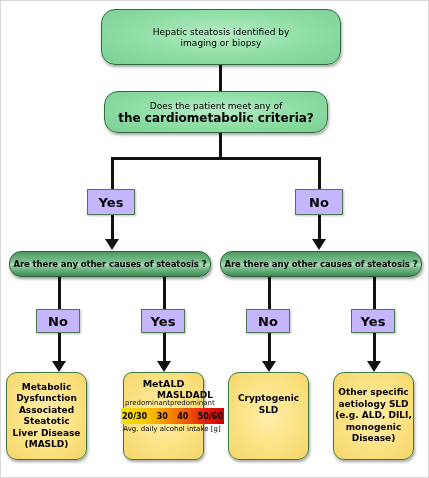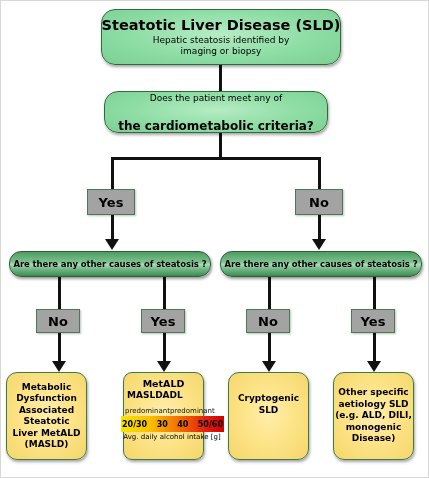--- a/index.html
+++ b/index.html
@@ -54,21 +54,21 @@
   .green-pill .pill-text {
     font-size: 8.5px;
     font-weight: bold;
     color: #000;
     letter-spacing: -0.1px;
   }
 
   
   .label-box {
     border: 1px solid #4b7a52;
-    background: #a3a3a3;
+    background: #c4b5fd;
     display: flex;
     align-items: center;
     justify-content: center;
     font-size: 13px;
     font-weight: bold;
     color: #000;
     box-shadow: 1px 1px 2px rgba(0,0,0,0.25);
   }
 
   
@@ -140,23 +140,24 @@
     box-sizing: border-box;
   }
   .metald-title {
     font-size: 9.5px;
     font-weight: bold;
     text-align: center;
     line-height: 11px;
   }
   .metald-row {
     display: flex;
-    justify-content: flex-start;
+    justify-content: center;
     align-items: baseline;
-    padding: 1px 3px 8px 3px;
+    padding: 1px 3px 0 3px;
+    margin-left: 43px;
   }
   .metald-row .side {
     font-size: 9px;
     font-weight: bold;
   }
   .metald-sub {
     display: flex;
     justify-content: space-between;
     padding: 0 1px;
     margin-top: -1px;
@@ -193,28 +194,27 @@
     width: 118px;
     margin-left: -11px;
   }
 </style>
 </head>
 <body>
 
 <div id="canvas">
 
   <div class="node green-round" style="left:100px; top:8px; width:240px; height:56px;">
-    <div class="hdr-title">Steatotic Liver Disease (SLD)</div>
     <div class="hdr-sub">Hepatic steatosis identified by</div>
     <div class="hdr-sub" style="margin-top:0">imaging or biopsy</div>
   </div>
 
   <div class="vline" style="left:218px; top:64px; height:26px;"></div>
 
-  <div class="node green-round" style="left:103px; top:90px; width:224px; height:42px;justify-content:space-between;">
+  <div class="node green-round" style="left:103px; top:90px; width:224px; height:42px;">
     <div class="q-line1">Does the patient meet any of</div>
     <div class="q-line2">the cardiometabolic criteria?</div>
   </div>
 
   <div class="vline" style="left:218px; top:132px; height:26px;"></div>
   <div class="hline" style="left:110px; top:156px; width:210px;"></div>
   <div class="vline" style="left:110px; top:156px; height:32px;"></div>
   <div class="vline" style="left:317px; top:156px; height:32px;"></div>
 
   <div class="node label-box" style="left:86px; top:188px; width:48px; height:26px;">Yes</div>
@@ -258,21 +258,21 @@
   <div class="arrow" style="left:261px; top:360px;"></div>
 
   <div class="vline" style="left:372px; top:332px; height:34px;"></div>
   <div class="arrow" style="left:366px; top:360px;"></div>
 
   <div class="node yellow-box" style="left:5px; top:371px; width:81px; height:88px;">
     <div class="title">Metabolic</div>
     <div class="title">Dysfunction</div>
     <div class="title">Associated</div>
     <div class="title">Steatotic</div>
-    <div class="title">Liver MetALD</div>
+    <div class="title">Liver Disease</div>
     <div class="title">(MASLD)</div>
   </div>
 
   <div class="node yellow-box" style="left:122px; top:371px; width:81px; height:88px; justify-content:flex-start;border-radius:9px;">
     <div class="metald-wrap">
       <div class="metald-title">MetALD</div>
       <div class="metald-row">
         <span class="side">MASLD</span>
         <span class="side">ADL</span>
       </div>

